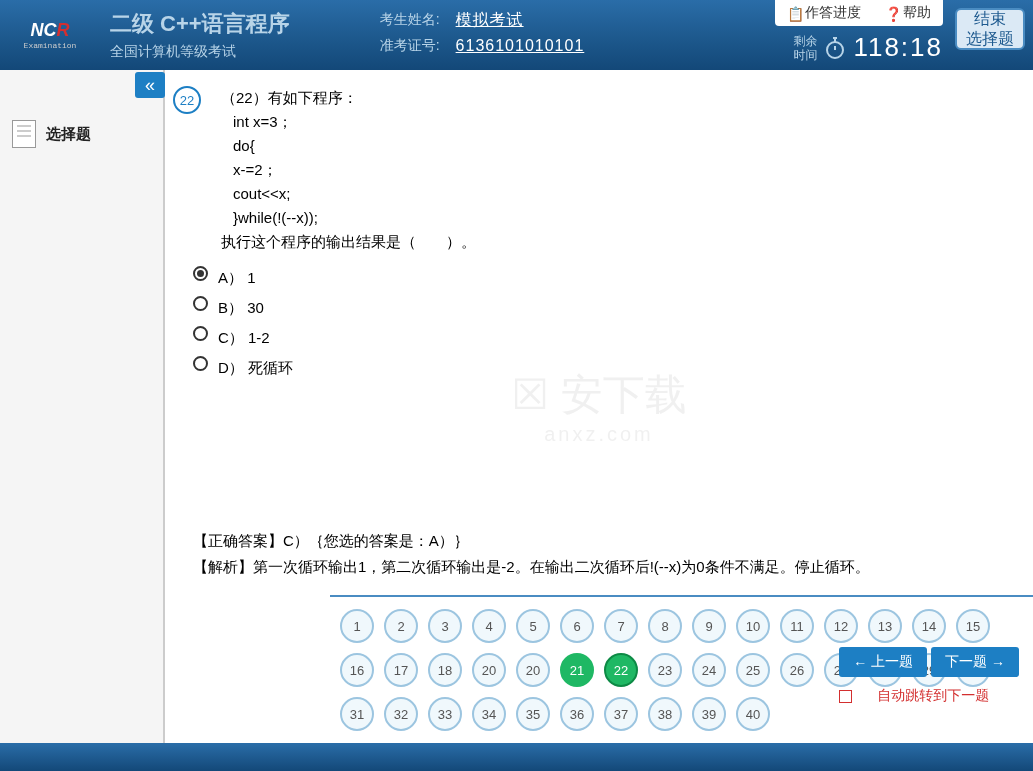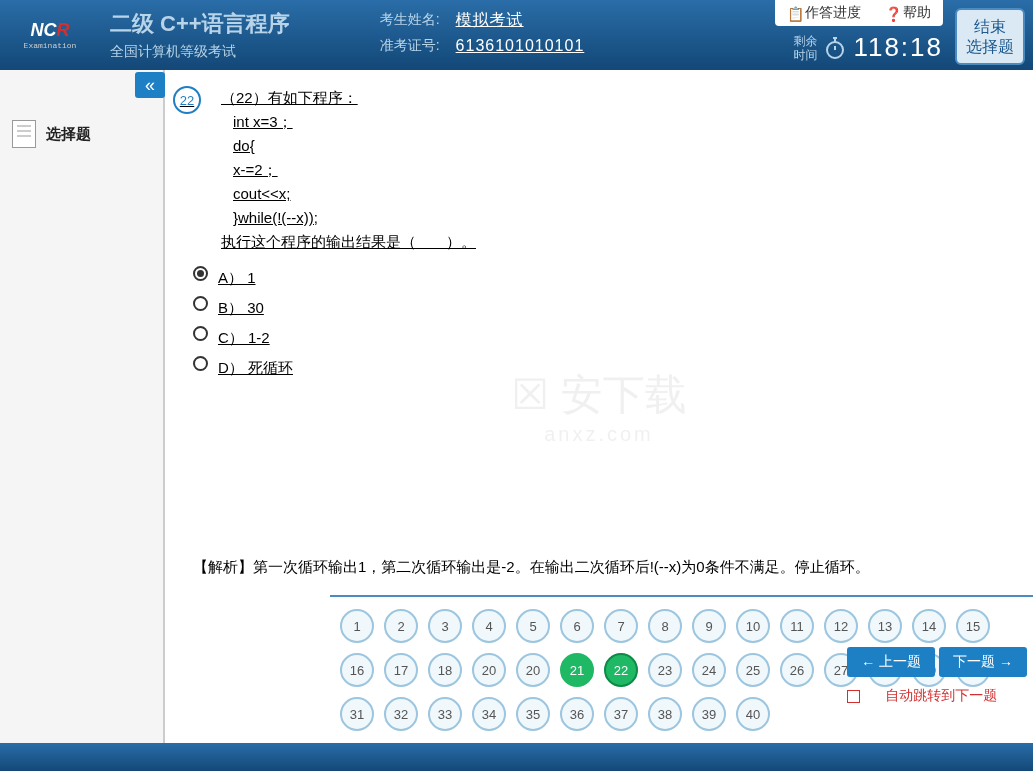--- a/index.html
+++ b/index.html
@@ -17,50 +17,50 @@
 .info-row { display: flex; align-items: center; margin-bottom: 6px; }
 .info-label { color: #b8d4e8; }
 .info-value { text-decoration: underline; margin-left: 16px; color: #fff; font-size: 16px; letter-spacing: 1px; }
 .top-tabs { position: absolute; top: 0; right: 90px; display: flex; background: #fff; border-radius: 0 0 4px 4px; height: 26px; }
 .top-tab { padding: 4px 12px; color: #333; font-size: 14px; display: flex; align-items: center; cursor: pointer; }
 .top-tab-icon { width: 14px; height: 14px; margin-right: 4px; display: inline-block; }
 .timer-area { position: absolute; right: 90px; top: 32px; display: flex; align-items: center; }
 .timer-label { font-size: 12px; color: #b8d4e8; line-height: 14px; }
 .timer-icon { width: 24px; height: 24px; margin: 0 6px; }
 .timer-value { font-size: 26px; color: #fff; letter-spacing: 2px; }
-.end-btn { position: absolute; right: 8px; top: 8px; width: 70px; height: 57px; background: #dbe9f5; border: 2px solid #4a8cc2; border-radius: 6px; display: flex; align-items: center; justify-content: center; font-size: 16px; color: #1e5a8f; cursor: pointer; text-align: center; line-height: 20px; }
+.end-btn { position: absolute; right: 8px; top: 8px; width: 70px; height: 42px; background: #dbe9f5; border: 2px solid #4a8cc2; border-radius: 6px; display: flex; align-items: center; justify-content: center; font-size: 16px; color: #1e5a8f; cursor: pointer; text-align: center; line-height: 20px; }
 
 .main-area { display: flex; height: 700px; }
 .sidebar { width: 165px; background: #f5f5f5; border-right: 2px solid #ccc; padding-top: 10px; position: relative; }
 .sidebar-collapse { position: absolute; right: -2px; top: 2px; width: 30px; height: 26px; background: #1d7fc4; color: #fff; display: flex; align-items: center; justify-content: center; border-radius: 3px; cursor: pointer; font-size: 18px; }
 .sidebar-item { display: flex; align-items: center; padding: 8px 12px; cursor: pointer; margin-top: 32px; }
 .sidebar-icon { width: 24px; height: 28px; border: 1px solid #999; margin-right: 10px; background: #fff; position: relative; }
 .sidebar-icon::after { content: ''; position: absolute; left: 4px; top: 4px; right: 4px; height: 2px; background: #ccc; box-shadow: 0 5px 0 #ccc, 0 10px 0 #ccc; }
 .sidebar-label { font-size: 15px; font-weight: bold; color: #222; }
 
-.content { flex: 1; position: relative; background: #fff; text-decoration: underline; }
+.content { flex: 1; position: relative; background: #fff; }
 .question-area { padding: 16px 24px 0 8px; height: 520px; overflow-y: auto; }
 .q-header { display: flex; align-items: flex-start; }
 .q-num-badge { width: 28px; height: 28px; border: 2px solid #1d7fc4; border-radius: 50%; display: flex; align-items: center; justify-content: center; font-size: 13px; color: #1d7fc4; background: #fff; flex-shrink: 0; }
 .q-body { margin-left: 20px; flex: 1; font-size: 15px; line-height: 24px; color: #000; }
 .q-code { margin-left: 12px; }
 .options { margin-top: 12px; margin-left: -28px; }
 .option-row { display: flex; align-items: flex-start; margin-bottom: 6px; font-size: 15px; }
 .radio { width: 15px; height: 15px; border: 2px solid #333; border-radius: 50%; margin-right: 10px; position: relative; cursor: pointer; flex-shrink: 0; }
 .radio.selected::after { content: ''; position: absolute; left: 2px; top: 2px; width: 7px; height: 7px; background: #333; border-radius: 50%; }
 .watermark { position: absolute; left: 50%; top: 48%; transform: translate(-50%, -50%); opacity: 0.12; font-size: 42px; color: #888; pointer-events: none; text-align: center; }
 .watermark-sub { font-size: 20px; letter-spacing: 3px; }
 .answer-block { position: absolute; bottom: 190px; left: 28px; right: 28px; font-size: 15px; line-height: 26px; }
 
 .nav-panel { position: absolute; bottom: 30px; left: 165px; right: 0; height: 145px; background: #fff; border-top: 2px solid #4a8cc2; padding: 12px 10px; }
 .nav-grid { display: flex; flex-wrap: wrap; gap: 10px; width: 690px; }
 .nav-btn { width: 34px; height: 34px; border: 2px solid #9cc5e0; border-radius: 50%; background: #f0f8fc; display: flex; align-items: center; justify-content: center; font-size: 13px; color: #555; cursor: pointer; }
 .nav-btn.active { background: #1fb864; border-color: #1fb864; color: #fff; }
 .nav-btn.current { background: #1fb864; border-color: #0d8a45; color: #fff; }
-.nav-controls { position: absolute; right: 6px; top: 50px; }
+.nav-controls { position: absolute; right: 14px; top: 50px; }
 .nav-ctrl-btns { display: flex; gap: 4px; }
 .nav-ctrl-btn { background: #1d7fc4; color: #fff; border: none; padding: 6px 14px; border-radius: 3px; font-size: 14px; cursor: pointer; }
 .auto-next { margin-top: 10px; font-size: 14px; color: #d32f2f; display: flex; align-items: center; gap: 21px; }
 .auto-next-cb { width: 13px; height: 13px; border: 1px solid #d32f2f; margin-right: 4px; cursor: pointer; }
 
 .footer-border { position: absolute; bottom: 0; left: 0; right: 0; height: 28px; background: linear-gradient(to bottom, #2a6da8, #134878); }
 </style>
 </head>
 <body>
 
@@ -155,20 +155,21 @@
         </div>
       </div>
     </div>
 
     <div class="watermark">
       <div>☒ 安下载</div>
       <div class="watermark-sub">anxz.com</div>
     </div>
 
     <div class="answer-block">
+      <div>【正确答案】C）｛您选的答案是：A）｝</div>
       <div>【解析】第一次循环输出1，第二次循环输出是-2。在输出二次循环后!(--x)为0条件不满足。停止循环。</div>
     </div>
 
     <div class="nav-panel">
       <div class="nav-grid" id="nav-grid">
           <div class="nav-btn">1</div>
           <div class="nav-btn">2</div>
           <div class="nav-btn">3</div>
           <div class="nav-btn">4</div>
           <div class="nav-btn">5</div>

